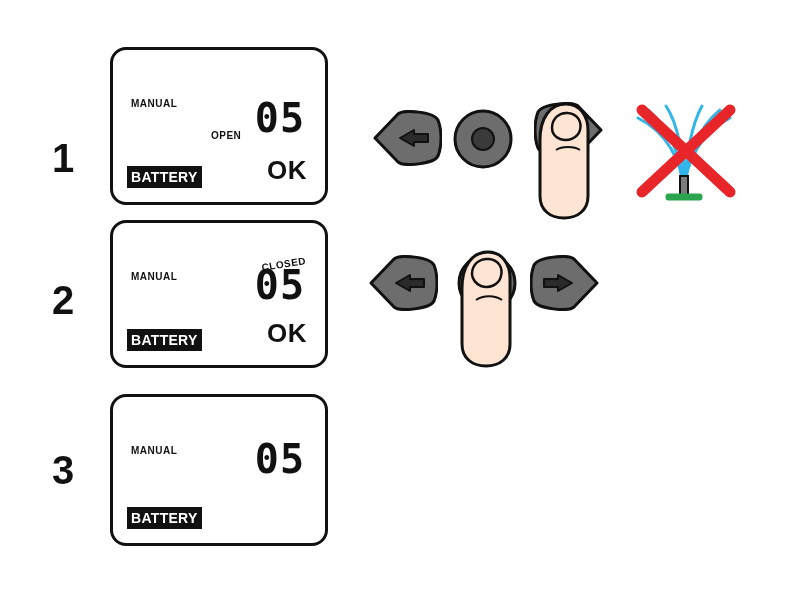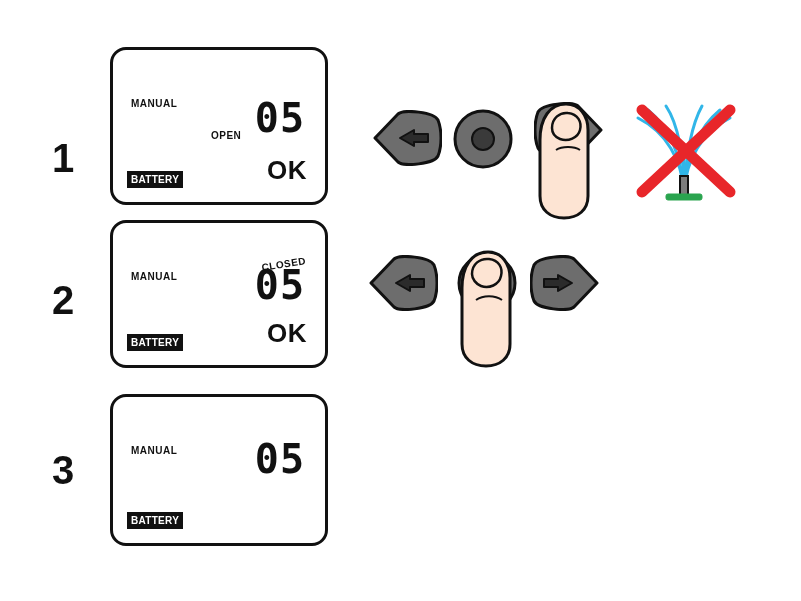--- a/index.html
+++ b/index.html
@@ -103,21 +103,21 @@
   }
 
   .battery-badge {
     position: absolute;
     left: 14px;
     bottom: 14px;
     background: #111;
     color: #ffffff;
     font-family: "Liberation Sans", sans-serif;
     font-weight: bold;
-    font-size: 10px;
+    font-size: 14px;
     padding: 2px 3px;
     letter-spacing: 0.3px;
     border: 1px solid #111;
   }
 
   
   .btn-arrow {
     position: absolute;
     width: 70px;
     height: 56px;

